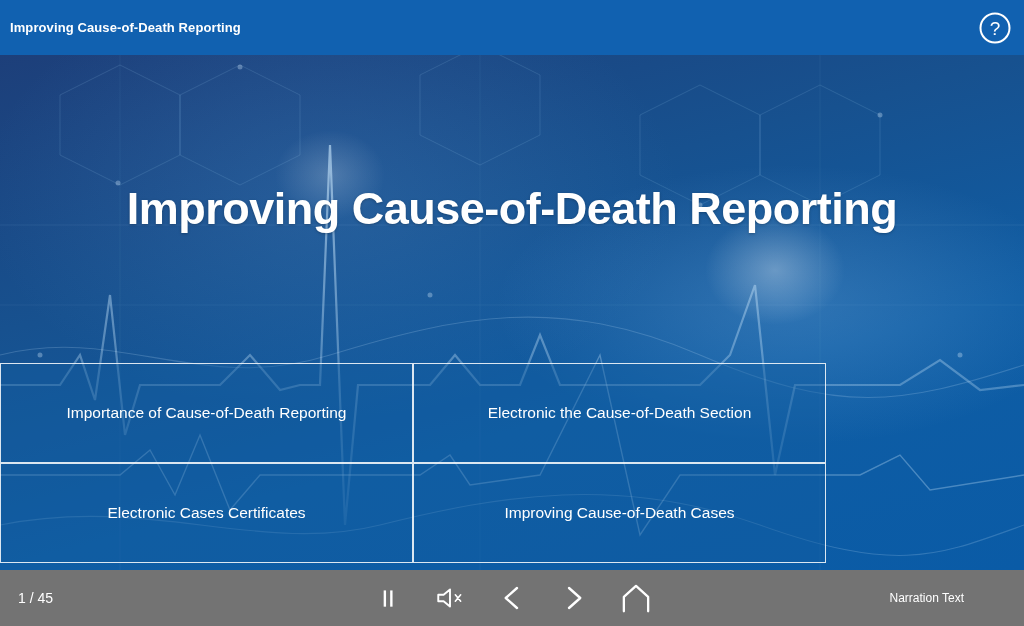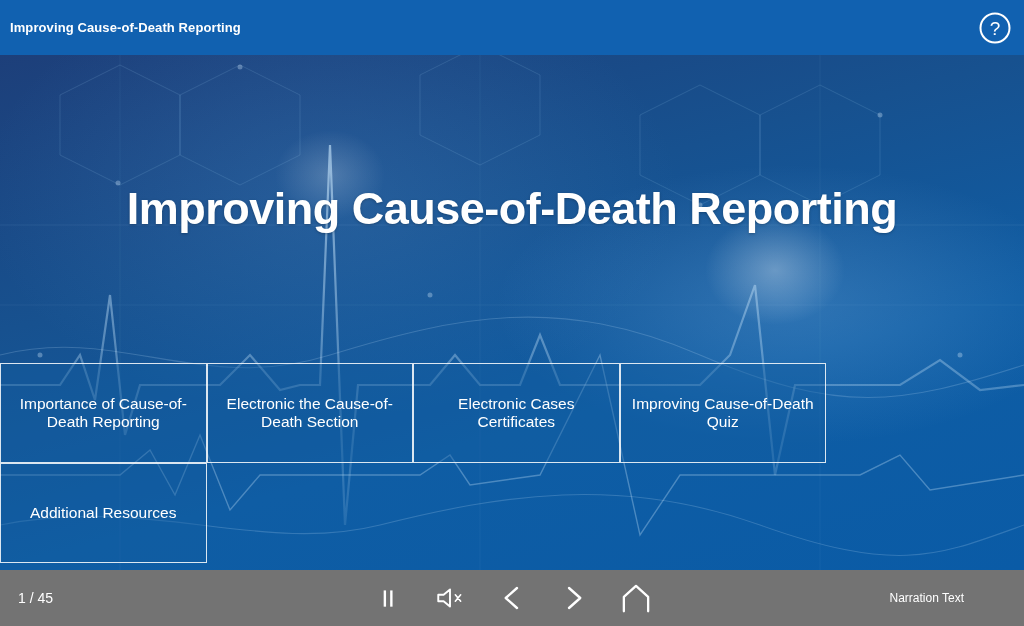--- a/index.html
+++ b/index.html
@@ -62,21 +62,21 @@
     letter-spacing: -0.5px;
     text-shadow: 0 1px 3px rgba(0,0,0,0.25);
   }
 
   
   .menu-grid {
     position: absolute;
     left: 0px; top: 308px;
     width: 826px; height: 200px;
     display: grid;
-    grid-template-columns: repeat(4, 1fr);
+    grid-template-columns: repeat(2, 1fr);
     grid-template-rows: repeat(2, 1fr);
   }
   .menu-cell {
     border: 1px solid rgba(255,255,255,0.85);
     background: rgba(20,92,160,0.42);
     display: flex;
     align-items: center;
     justify-content: center;
     color: #ffffff;
     font-size: 15.5px;
@@ -196,24 +196,21 @@
       <div class="menu-cell">
         <span>Importance of Cause-of-Death Reporting</span>
       </div>
       <div class="menu-cell">
         <span>Electronic the Cause-of-Death Section</span>
       </div>
       <div class="menu-cell">
         <span>Electronic Cases Certificates</span>
       </div>
       <div class="menu-cell">
-        <span>Improving Cause-of-Death Quiz</span>
-      </div>
-      <div class="menu-cell">
-        <span>Additional Resources</span>
+        <span>Improving Cause-of-Death Cases</span>
       </div>
     </div>
   </div>
 
   <div class="bottombar">
     <div class="slide-counter">1 / 45</div>
 
     <div class="ctrl-group">
 
       <div class="ctrl">

